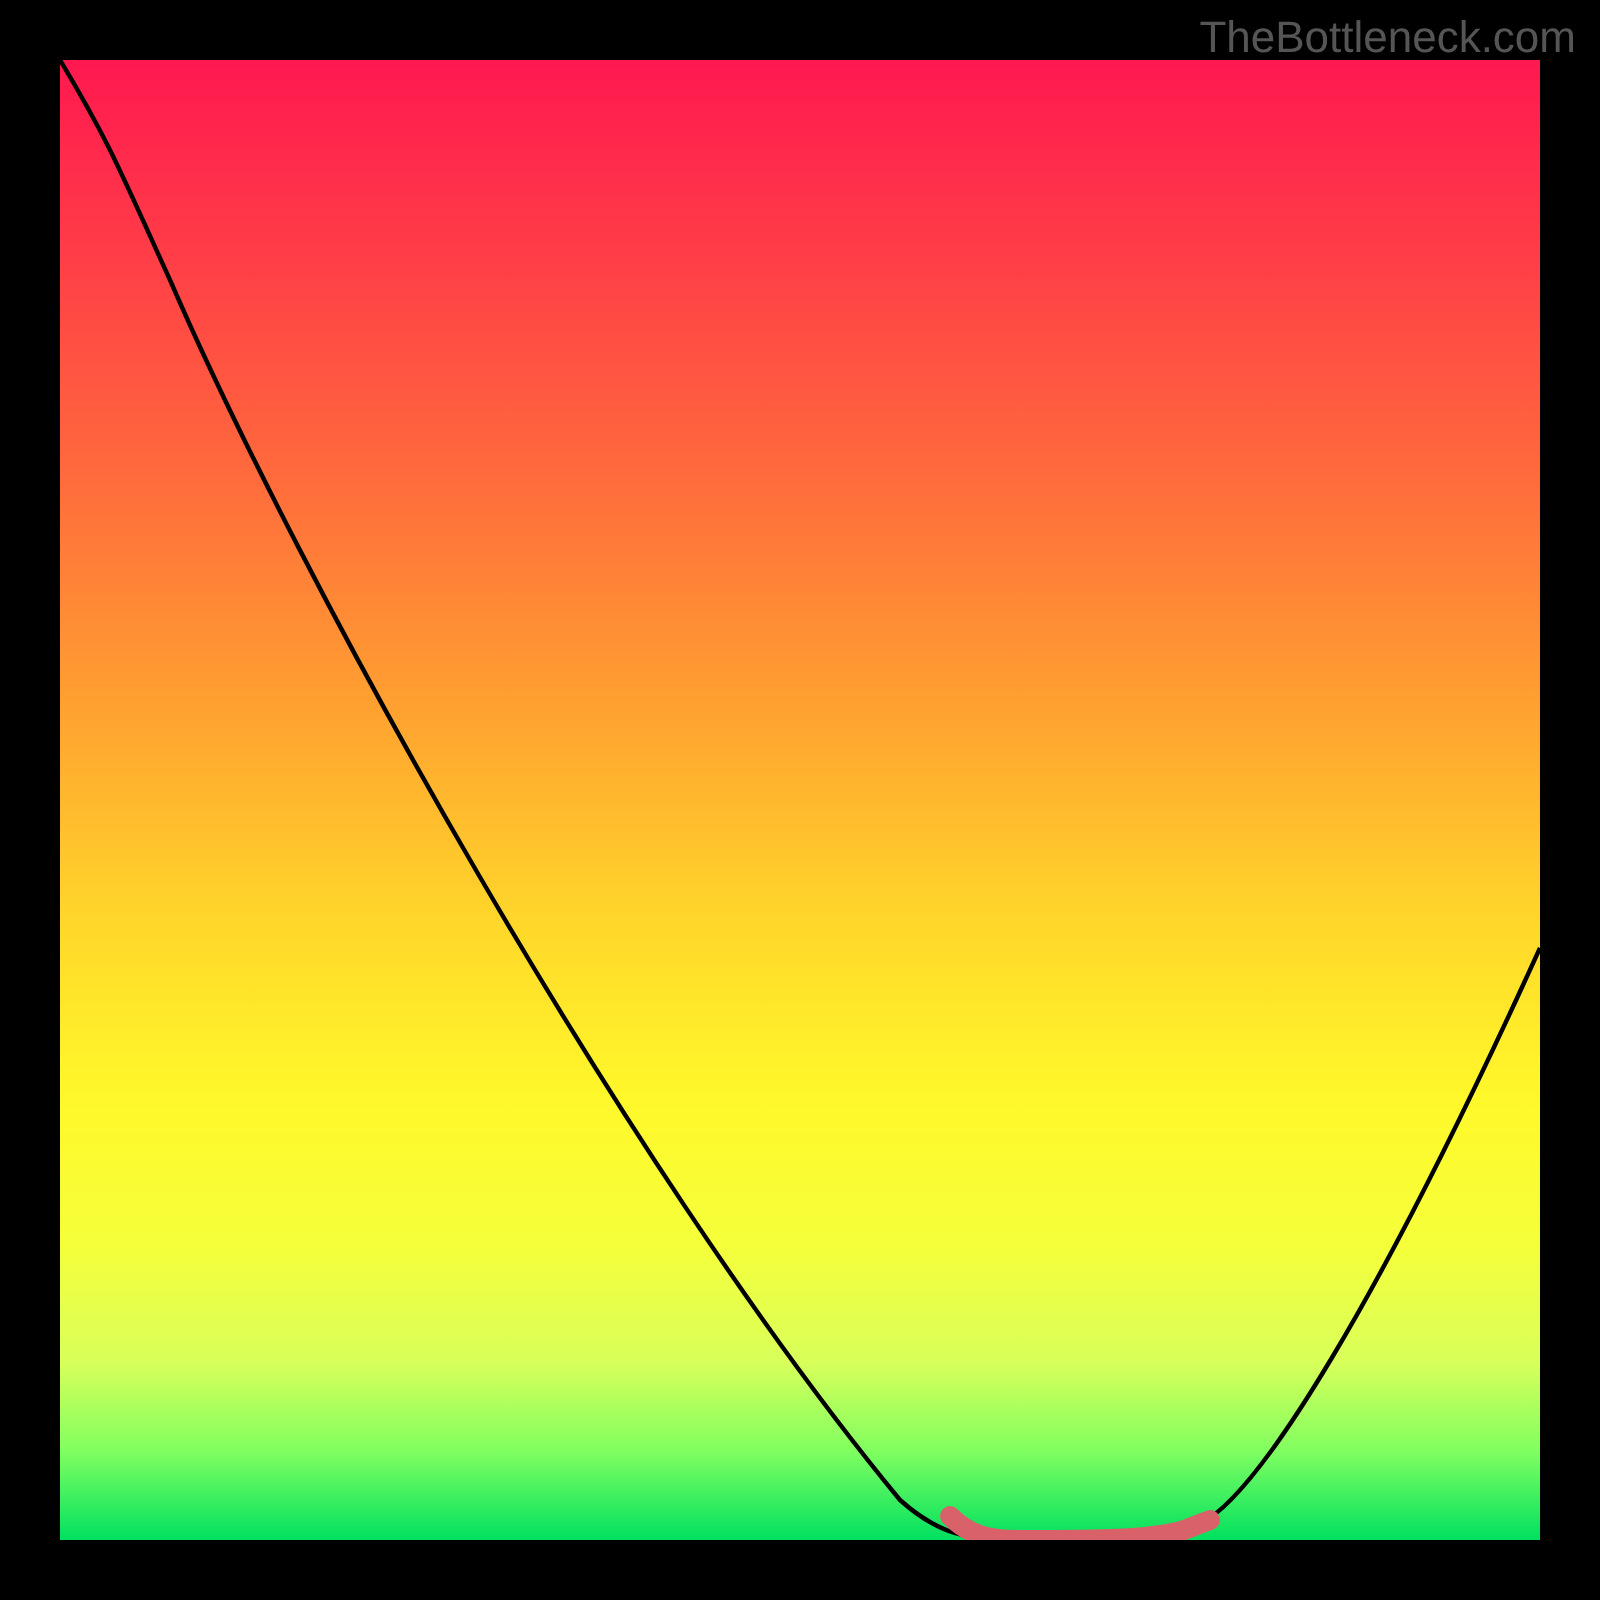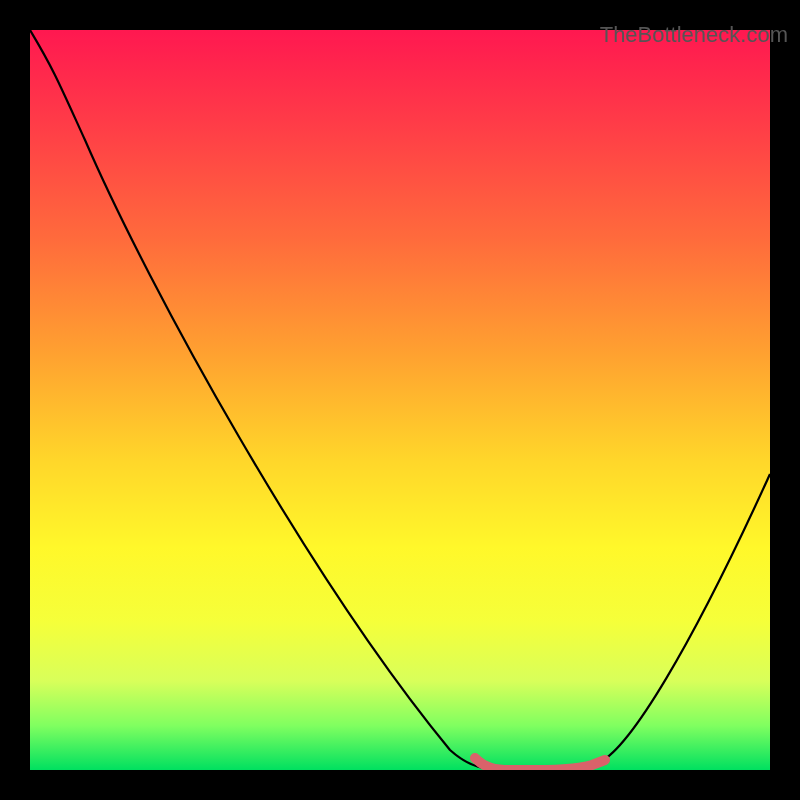--- a/index.html
+++ b/index.html
@@ -6,21 +6,21 @@
     margin: 0;
     padding: 0;
     width: 800px;
     height: 800px;
     background: #000;
     position: relative;
     overflow: hidden;
   }
   .watermark {
     position: absolute;
-    top: 22px;
+    top: 6px;
     right: 12px;
     color: #555;
     font-family: Arial, Helvetica, sans-serif;
     font-size: 22px;
     z-index: 10;
   }
   .plot-area {
     position: absolute;
     left: 30px;
     top: 30px;

